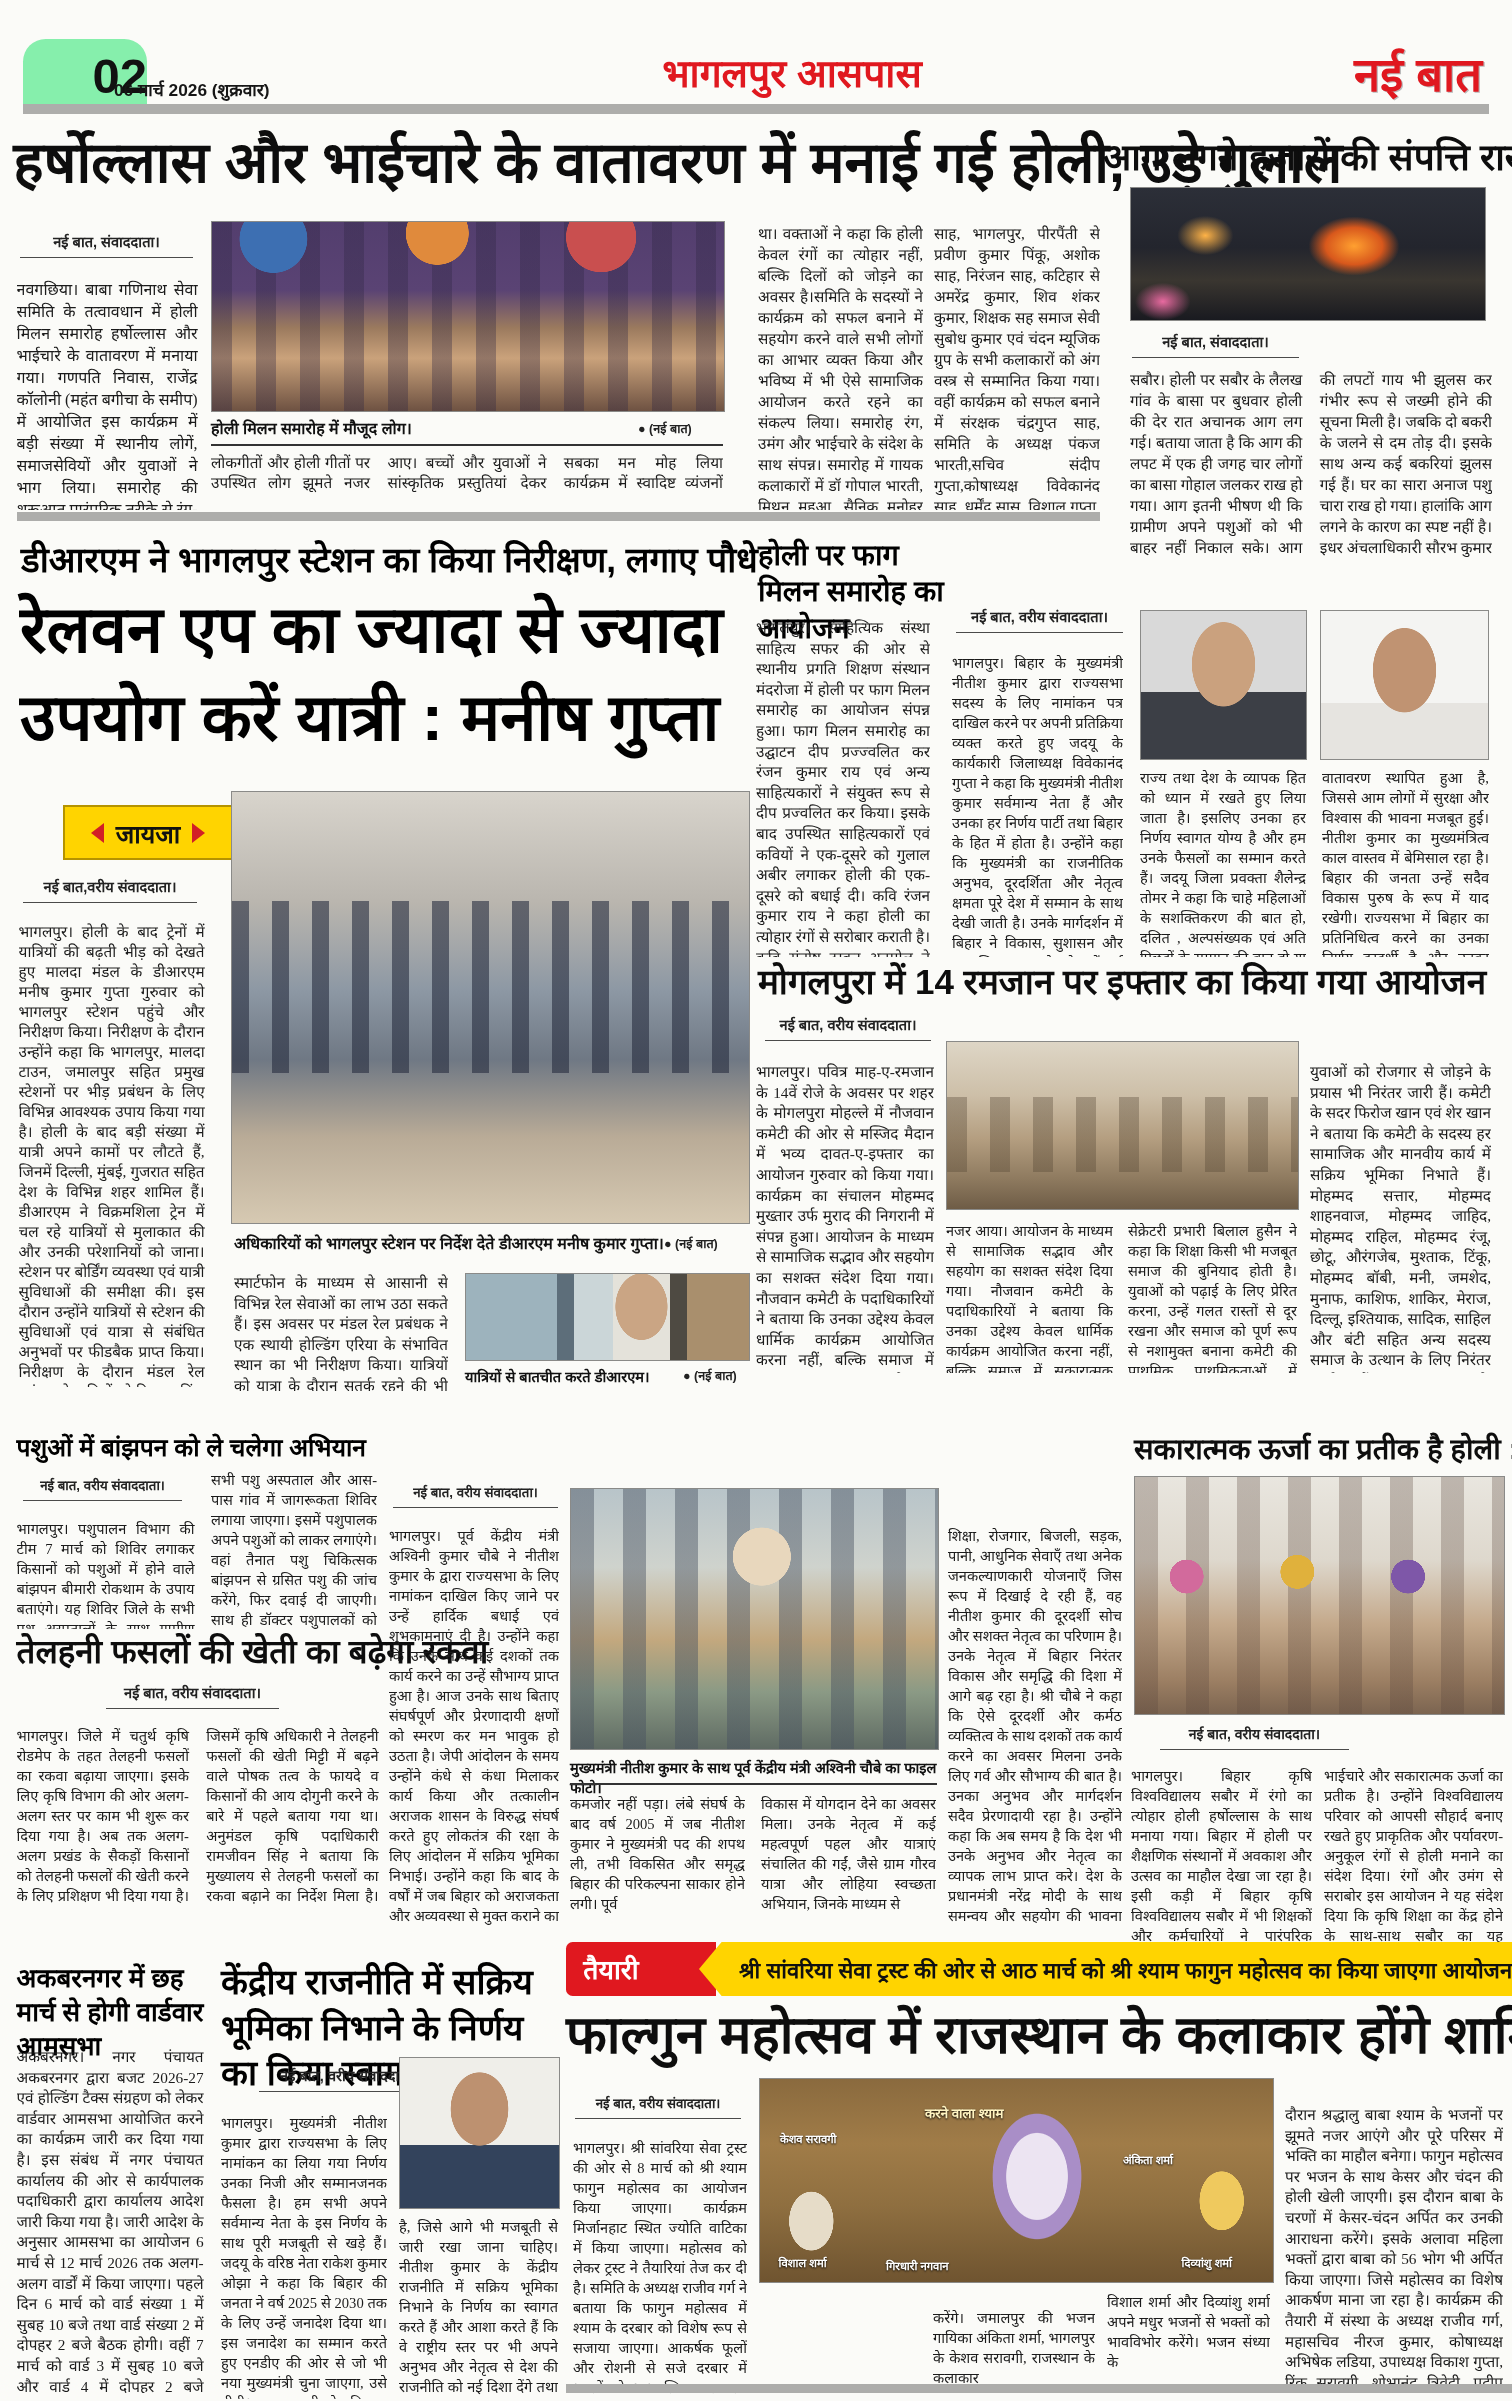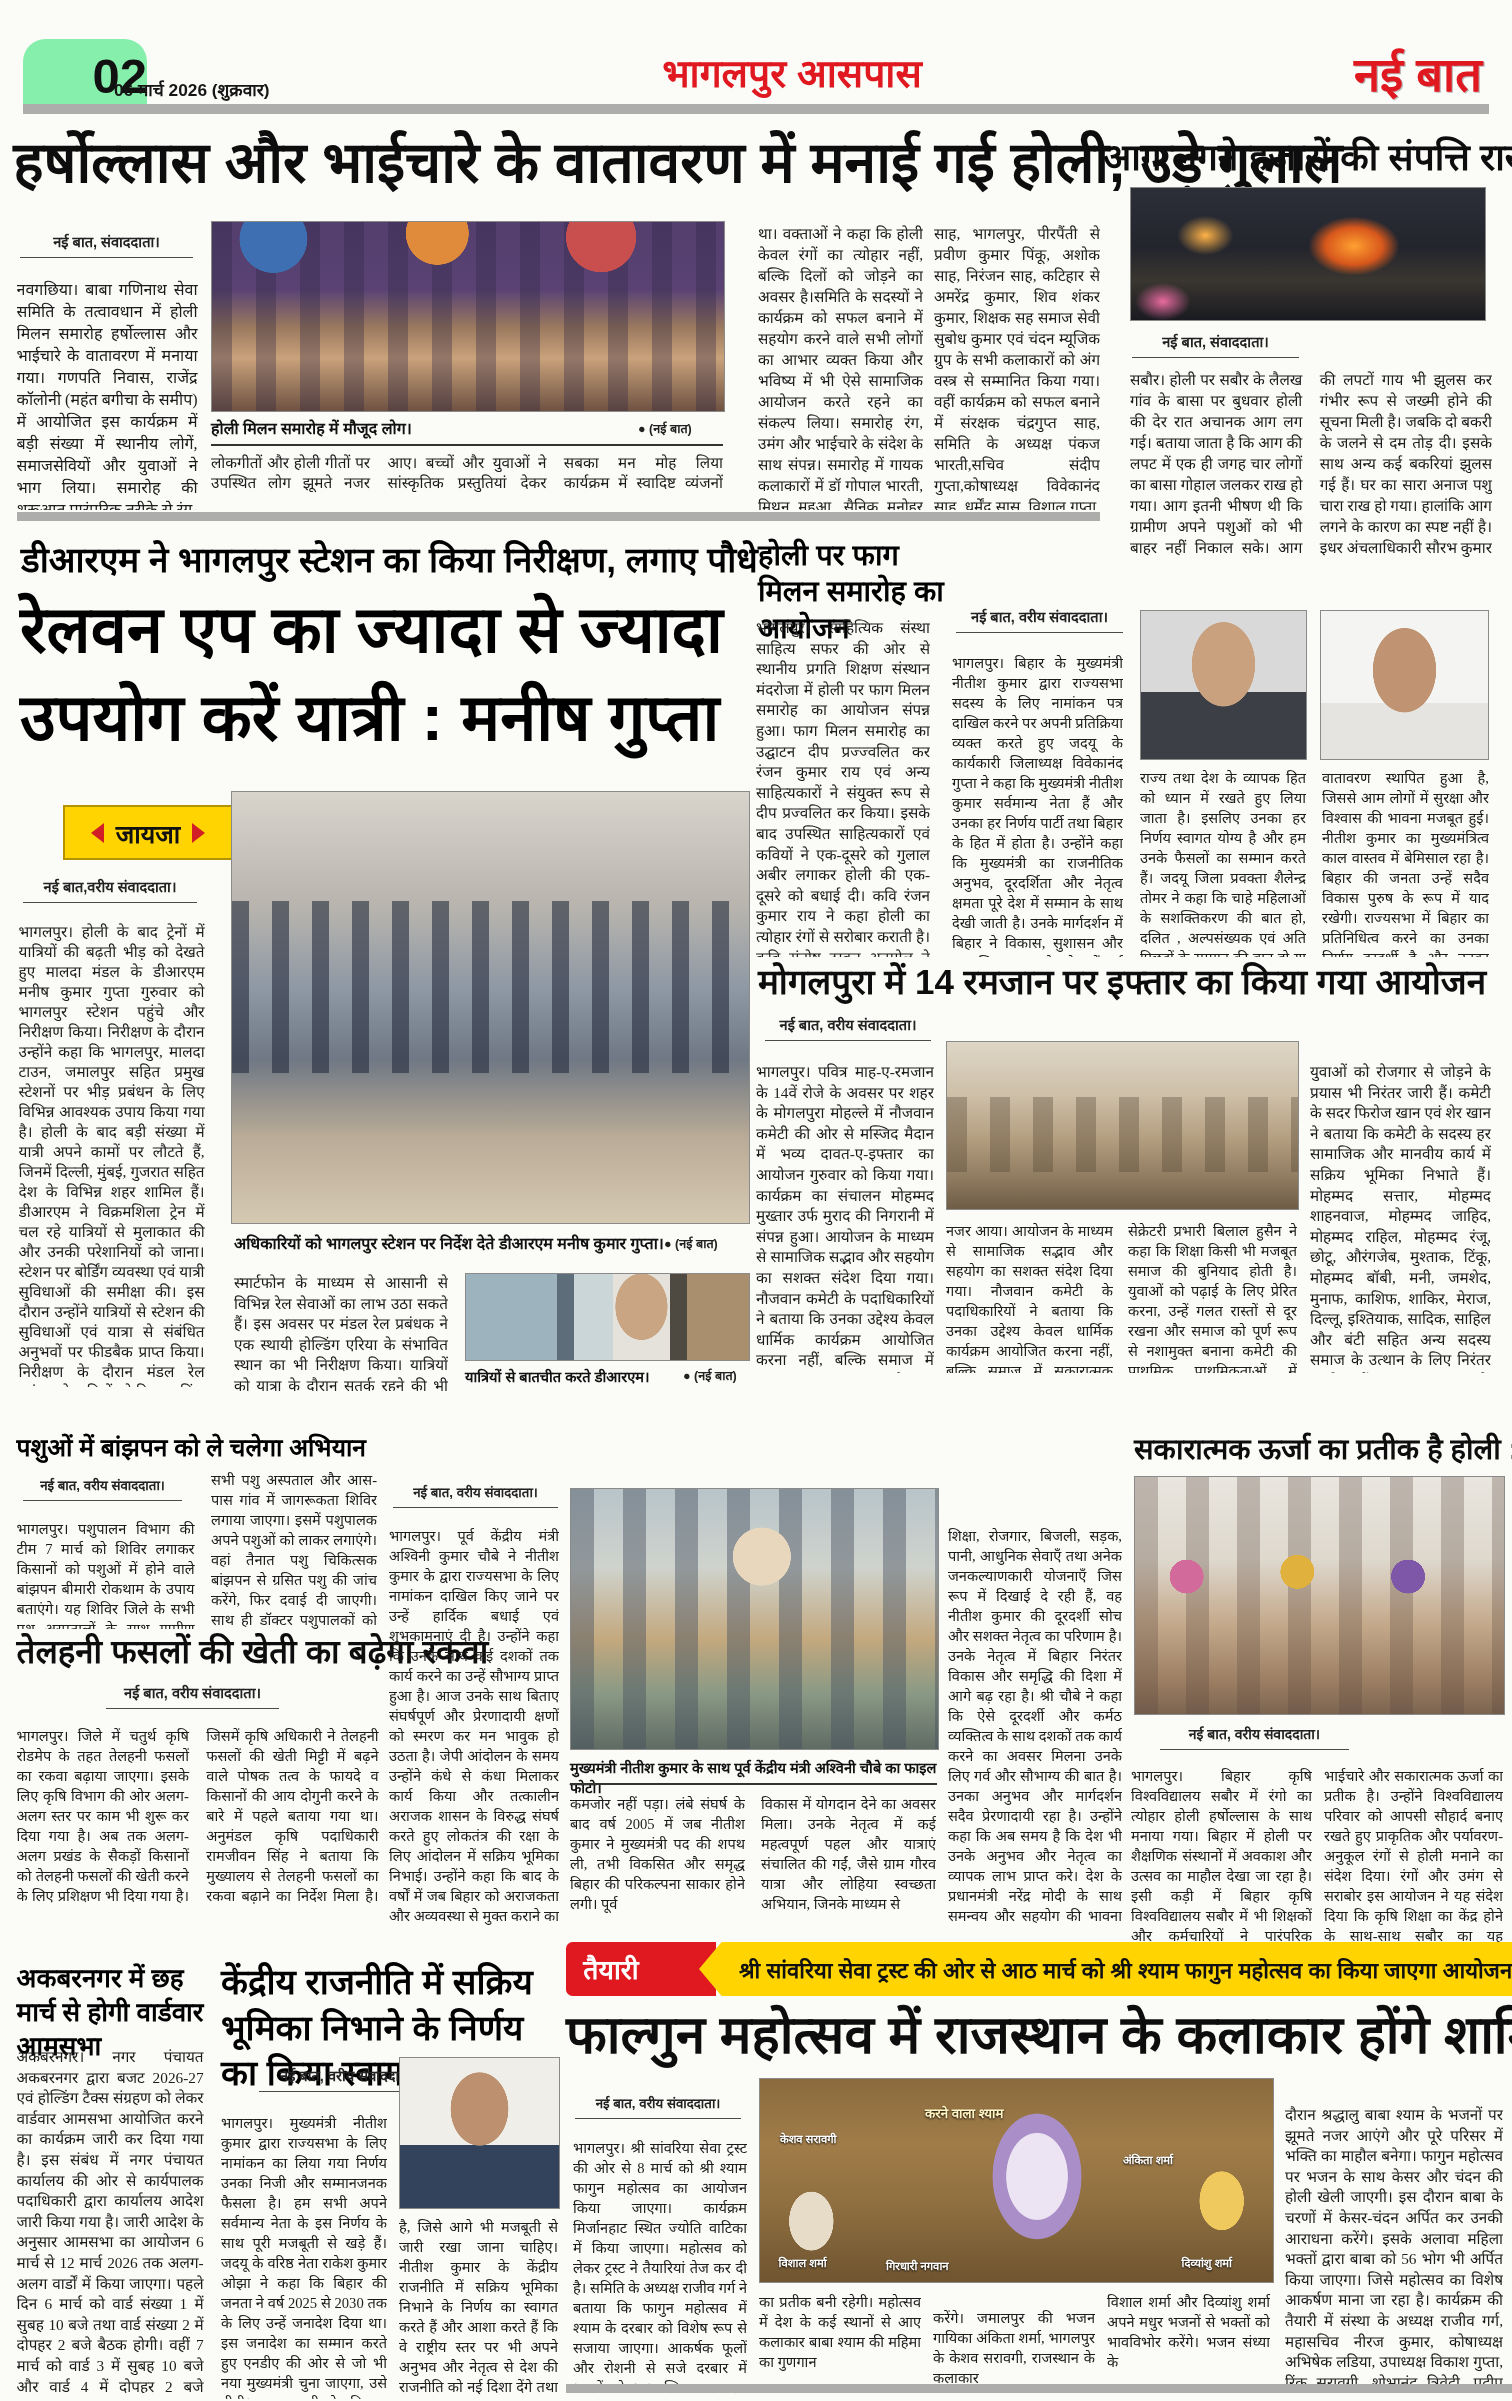--- a/index.html
+++ b/index.html
@@ -202,21 +202,20 @@
 
   <div class="ph p-poster" style="left:759px;top:2078px;width:513px;height:203px;">
     <span class="poster-label" style="left:20px;top:52px;">केशव सरावगी</span>
     <span class="poster-label" style="left:18.6px;bottom:12px;">विशाल शर्मा</span>
     <span class="poster-label" style="left:126px;bottom:9.3px;">गिरधारी नगवान</span>
     <span class="poster-label" style="right:100px;top:73px;">अंकिता शर्मा</span>
     <span class="poster-label" style="right:41px;bottom:12px;">दिव्यांशु शर्मा</span>
     <span class="poster-label" style="left:165px;top:25px;font-size:13.3px;color:#fff4c2;">करने वाला श्याम</span>
   </div>
 
-  <div class="abs body" style="left:759px;top:2292px;width:162px;height:101px;font-size:14.6px;line-height:20px;">का प्रतीक बनी रहेगी। महोत्सव में देश के कई स्थानों से आए कलाकार बाबा श्याम की महिमा का गुणगान</div>
   <div class="abs body" style="left:933px;top:2292px;width:162px;height:101px;font-size:14.6px;line-height:20px;margin-top:16px;">करेंगे। जमालपुर की भजन गायिका अंकिता शर्मा, भागलपुर के केशव सरावगी, राजस्थान के कलाकार</div>
   <div class="abs body" style="left:1107px;top:2292px;width:163px;height:101px;font-size:14.6px;line-height:20px;">विशाल शर्मा और दिव्यांशु शर्मा अपने मधुर भजनों से भक्तों को भावविभोर करेंगे। भजन संध्या के</div>
   <div class="abs body" style="left:1285px;top:2105px;width:218px;height:288px;font-size:15.3px;line-height:20.6px;">दौरान श्रद्धालु बाबा श्याम के भजनों पर झूमते नजर आएंगे और पूरे परिसर में भक्ति का माहौल बनेगा। फागुन महोत्सव पर भजन के साथ केसर और चंदन की होली खेली जाएगी। इस दौरान बाबा के चरणों में केसर-चंदन अर्पित कर उनकी आराधना करेंगे। इसके अलावा महिला भक्तों द्वारा बाबा को 56 भोग भी अर्पित किया जाएगा। जिसे महोत्सव का विशेष आकर्षण माना जा रहा है। कार्यक्रम की तैयारी में संस्था के अध्यक्ष राजीव गर्ग, महासचिव नीरज कुमार, कोषाध्यक्ष अभिषेक लडिया, उपाध्यक्ष विकाश गुप्ता, रिंकू सरावगी, शोभानंद त्रिवेदी, प्रदीप शिवनीवाला सहित अन्य सदस्य लगे हुए हैं।</div>
 
   <div class="abs grayb" style="left:566px;top:2384px;width:946px;height:8.6px;"></div>
 
 </div>
 
 
 </body></html>

